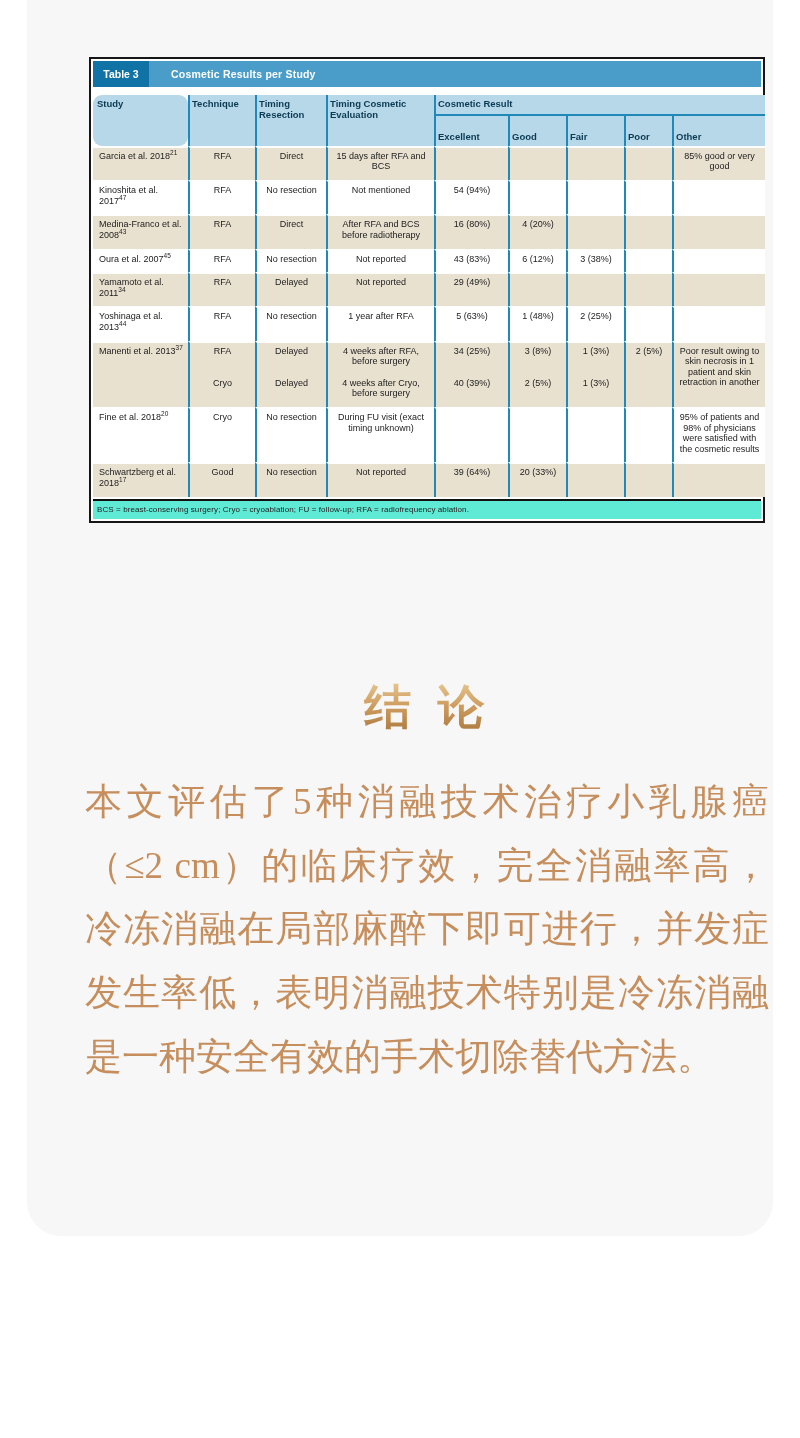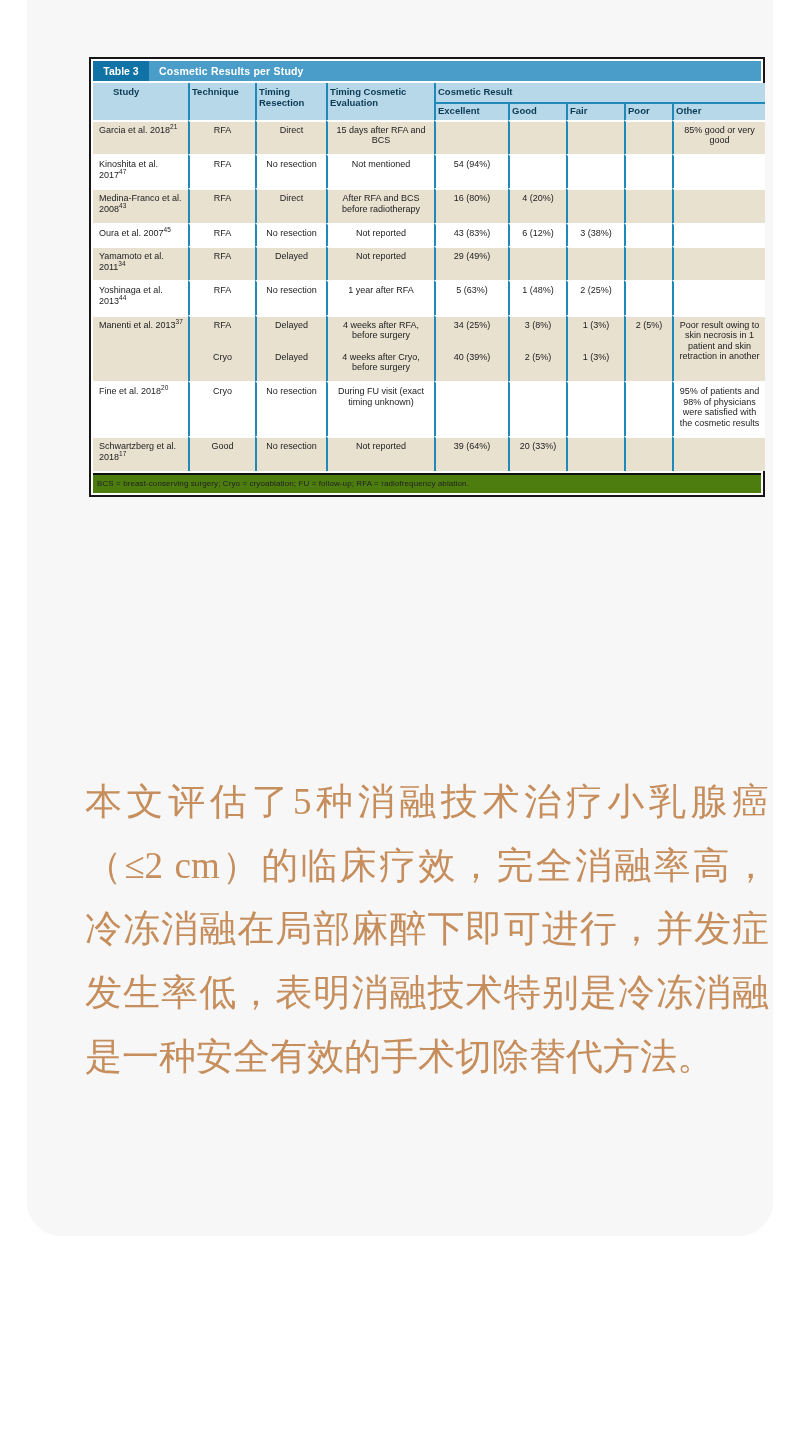--- a/index.html
+++ b/index.html
@@ -23,53 +23,53 @@
   .panel{
     position:absolute;left:27px;top:0;width:746px;height:1236px;
     background:var(--c-panel);border-radius:0 0 34px 34px;
   }
   
   .table-card{
     position:absolute;left:62px;top:57px;width:676px;
     background:#ffffff;border:2px solid #161616;padding:2px;
   }
   .title-bar{
-    display:flex;align-items:stretch;height:20px;margin-bottom:2px;
+    display:flex;align-items:stretch;height:26px;margin-bottom:8px;
     background:var(--c-bar-blue);
   }
   .title-label{
     flex:0 0 56px;background:var(--c-dark-blue);color:#fff;
     font-weight:bold;font-size:10.5px;display:flex;align-items:center;justify-content:center;
   }
   .title-text{
     color:#fff;font-weight:bold;font-size:10.5px;display:flex;align-items:center;
-    padding-left:10px;letter-spacing:.2px;
+    padding-left:22px;letter-spacing:.2px;
   }
   table.results{
     width:672px;table-layout:fixed;border-collapse:separate;border-spacing:0;
   }
   table.results th{
     background:var(--c-head-blue);color:var(--c-navy);font-weight:bold;
     font-size:9.5px;line-height:1.15;padding:4px 2px;vertical-align:top;text-align:left;
   }
-  table.results th.al{text-align:left;padding-left:20px;}
+  table.results th.al{text-align:left;padding-left:4px;border-radius:9px;}
   table.results th.bl, table.results td.bl{border-left:2px solid var(--c-grid-blue);}
-  table.results tr.sub th{border-top:2px solid var(--c-grid-blue);padding:2px 2px 3px;}
+  table.results tr.sub th{border-top:2px solid var(--c-grid-blue);padding:16px 2px 3px;}
   table.results td{
     font-size:9px;line-height:1.18;padding:3px 3px 8px;vertical-align:top;text-align:center;
     color:var(--c-ink);
   }
   table.results td.study{text-align:left;padding-left:6px;}
   table.results tr.beige td{background:var(--c-beige);}
   table.results tr.white td{background:#ffffff;}
   table.results tr.group-start td{border-top:2px solid #ffffff;}
   table.results sup{font-size:6.5px;line-height:0;}
   .footnote{
     border-top:2px solid #111;margin-top:2px;padding:4px 4px 5px 4px;
-    font-size:8px;color:#222;letter-spacing:.1px;background:#4d7c0f;
+    font-size:8px;color:#222;letter-spacing:.1px;background:#5eead4;
   }
   
   .conclusion-heading{
     position:absolute;left:27px;top:676px;width:746px;margin:0;
     text-align:center;font-family:"DejaVu Serif",serif;font-weight:bold;
     font-size:47px;letter-spacing:5px;color:#bb8a4d;
   }
   @supports ((-webkit-background-clip:text) or (background-clip:text)){
     .conclusion-heading{
       background:linear-gradient(180deg,#ecd09e 0%,#cd9c5d 48%,#a5713a 100%);
@@ -231,16 +231,17 @@
               <td class="bl"></td>
               <td class="bl"></td>
               <td class="bl other" rowspan="1"></td>
             </tr>
           </tbody>
       </table>
 
       <div class="footnote">BCS = breast-conserving surgery; Cryo = cryoablation; FU = follow-up; RFA = radiofrequency ablation.</div>
     </div>
 
+    <h2 class="conclusion-heading">结 论</h2>
     <p class="conclusion-body">本文评估了5种消融技术治疗小乳腺癌（≤2 cm）的临床疗效，完全消融率高，冷冻消融在局部麻醉下即可进行，并发症发生率低，表明消融技术特别是冷冻消融是一种安全有效的手术切除替代方法。</p>
 
   </div>
 </div>
 
 </body></html>

